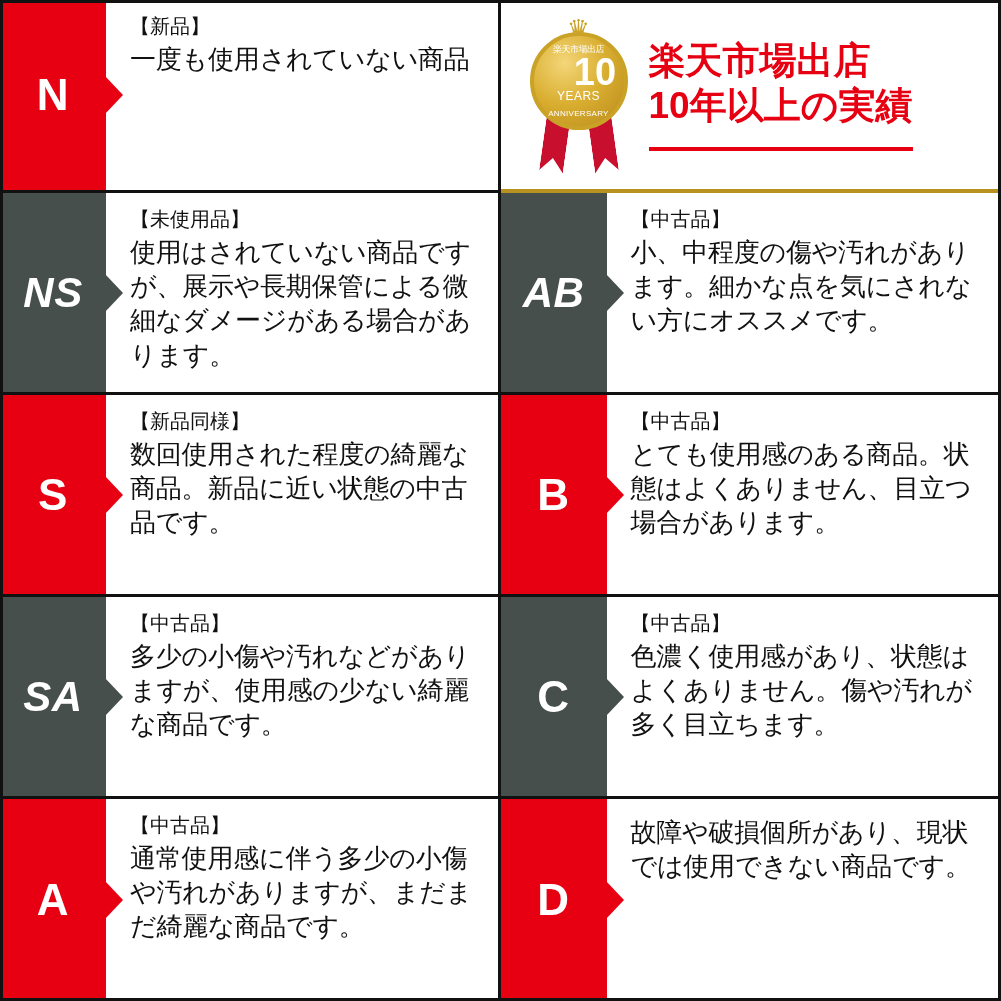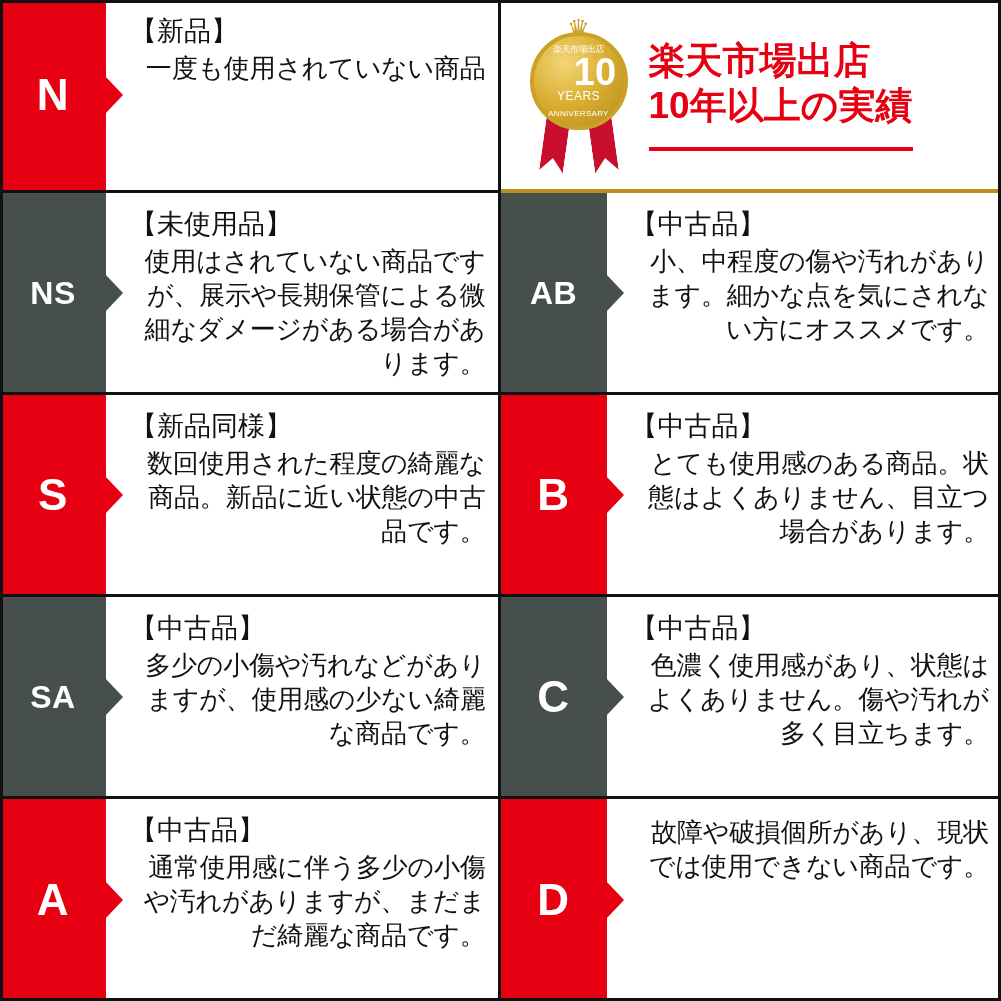--- a/index.html
+++ b/index.html
@@ -52,21 +52,21 @@
     font-weight: bold;
     letter-spacing: 0.5px;
   }
   .badge.red { background: #e60012; }
   .badge.gray { background: #474f4c; }
   .badge .glabel {
     font-size: 44px;
     line-height: 1;
     font-family: "Liberation Sans", "DejaVu Sans", sans-serif;
   }
-  .badge .glabel.two { font-size: 32px; }
+  .badge .glabel.two { font-size: 42px; font-style: italic; }
   
   .badge::after {
     content: "";
     position: absolute;
     right: -17px;
     top: 50%;
     transform: translateY(-50%);
     width: 0;
     height: 0;
     border-top: 19px solid transparent;
@@ -76,33 +76,32 @@
   }
   .badge.gray::after { border-left-color: #474f4c; }
   .text {
     flex: 1 1 auto;
     padding: 14px 12px 10px 24px;
     display: flex;
     flex-direction: column;
     justify-content: flex-start;
   }
   .cond-title {
-    font-size: 27px;
+    font-size: 20px;
     line-height: 1.28;
     color: #111111;
     font-weight: 500;
     white-space: nowrap;
   }
   .cond-desc {
     font-size: 26px;
     line-height: 1.32;
     color: #111111;
     margin-top: 2px;
     letter-spacing: -0.2px;
-    text-align: right;
   }
   
   .promo {
     grid-column: 2;
     grid-row: 1;
     position: relative;
     display: flex;
     align-items: center;
     background: #ffffff;
     border-bottom: 4px solid #b79221;

